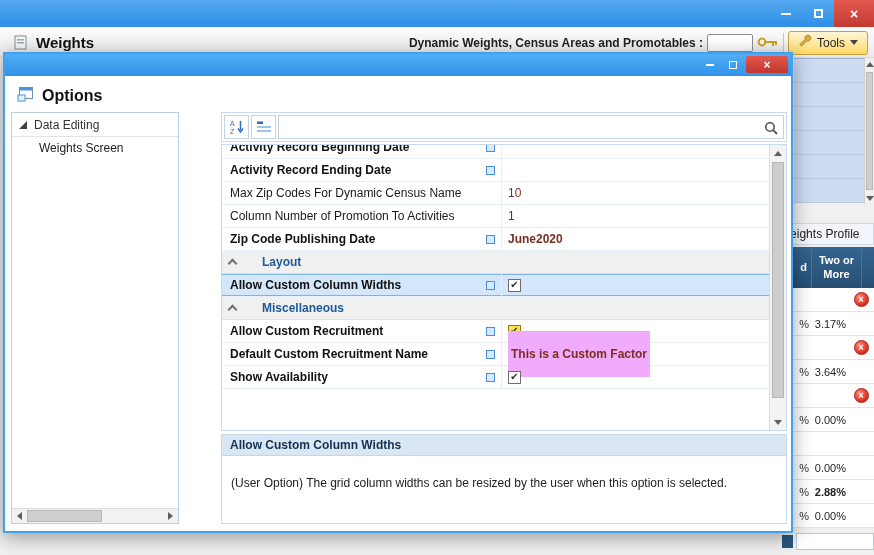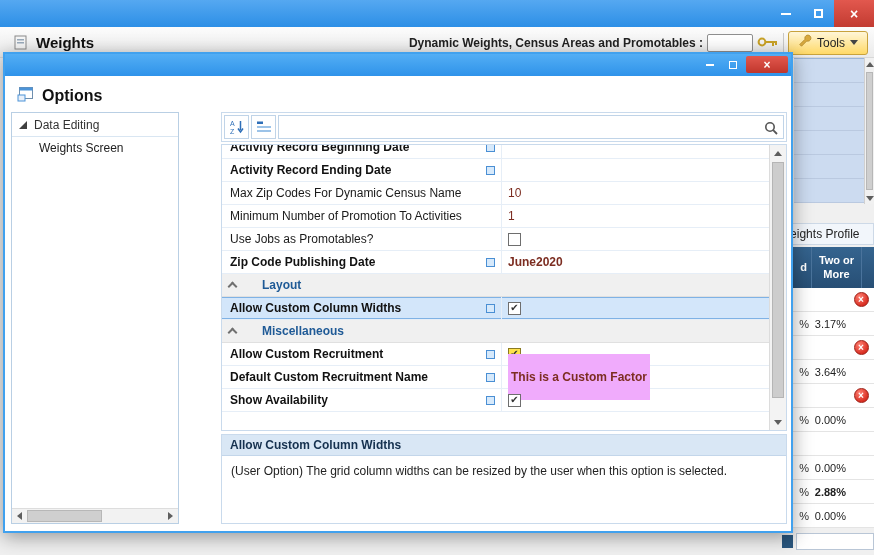--- a/index.html
+++ b/index.html
@@ -110,21 +110,21 @@
   .chev { width:7px; height:7px; border-left:2px solid #707070; border-top:2px solid #707070; transform:rotate(45deg); margin-top:3px; }
   .pg-cat-label { font-size:12px; font-weight:bold; color:#1f5a96; }
 
   .pg-vscroll { width:17px; background:#f3f3f3; border-left:1px solid #dcdcdc; position:relative; }
   .pg-vscroll .sb-arrow { height:16px; display:flex; align-items:center; justify-content:center; }
   .pg-vscroll .sb-arrow.bottom { position:absolute; bottom:0; left:0; right:0; }
   .pg-vscroll .sb-thumb { position:absolute; top:17px; bottom:32px; left:2px; right:2px; background:#cdcdcd; border:1px solid #b5b5b5; }
 
   .desc-panel { position:absolute; top:322px; left:0; right:0; height:90px; border:1px solid #c9daec; background:#fff; }
   .desc-title { height:21px; background:#d9e7f5; border-bottom:1px solid #c3d6ea; padding:3px 8px; font-size:12px; font-weight:bold; color:#15314f; }
-  .desc-body { padding:7px 9px; font-size:12px; color:#222; line-height:1.35; }
+  .desc-body { padding:7px 9px; font-size:12px; color:#222; line-height:1.35;margin-top:12px; }
 </style>
 </head>
 <body>
 
 <div class="screen">
 
   <div class="titlebar">
     <div class="tb-controls">
       <div class="tb-btn">
           <span class="glyph-min"></span>
@@ -358,32 +358,24 @@
                 <div class="pg-row">
                   <div class="pg-label">
                     <span>Max Zip Codes For Dynamic Census Name</span>
                   </div>
                   <div class="pg-value">
                     <span class="val">10</span>
                   </div>
                 </div>
                 <div class="pg-row">
                   <div class="pg-label">
-                    <span>Minimum Number of Promotion To Activities</span>
+                    <span>Column Number of Promotion To Activities</span>
                   </div>
                   <div class="pg-value">
                     <span class="val">1</span>
-                  </div>
-                </div>
-                <div class="pg-row">
-                  <div class="pg-label">
-                    <span>Use Jobs as Promotables?</span>
-                  </div>
-                  <div class="pg-value">
-                    <span class="cb"></span>
                   </div>
                 </div>
                 <div class="pg-row">
                   <div class="pg-label">
                     <span class="b">Zip Code Publishing Date</span>
                     <span class="ind"></span>
                   </div>
                   <div class="pg-value">
                     <span class="val b">June2020</span>
                   </div>

